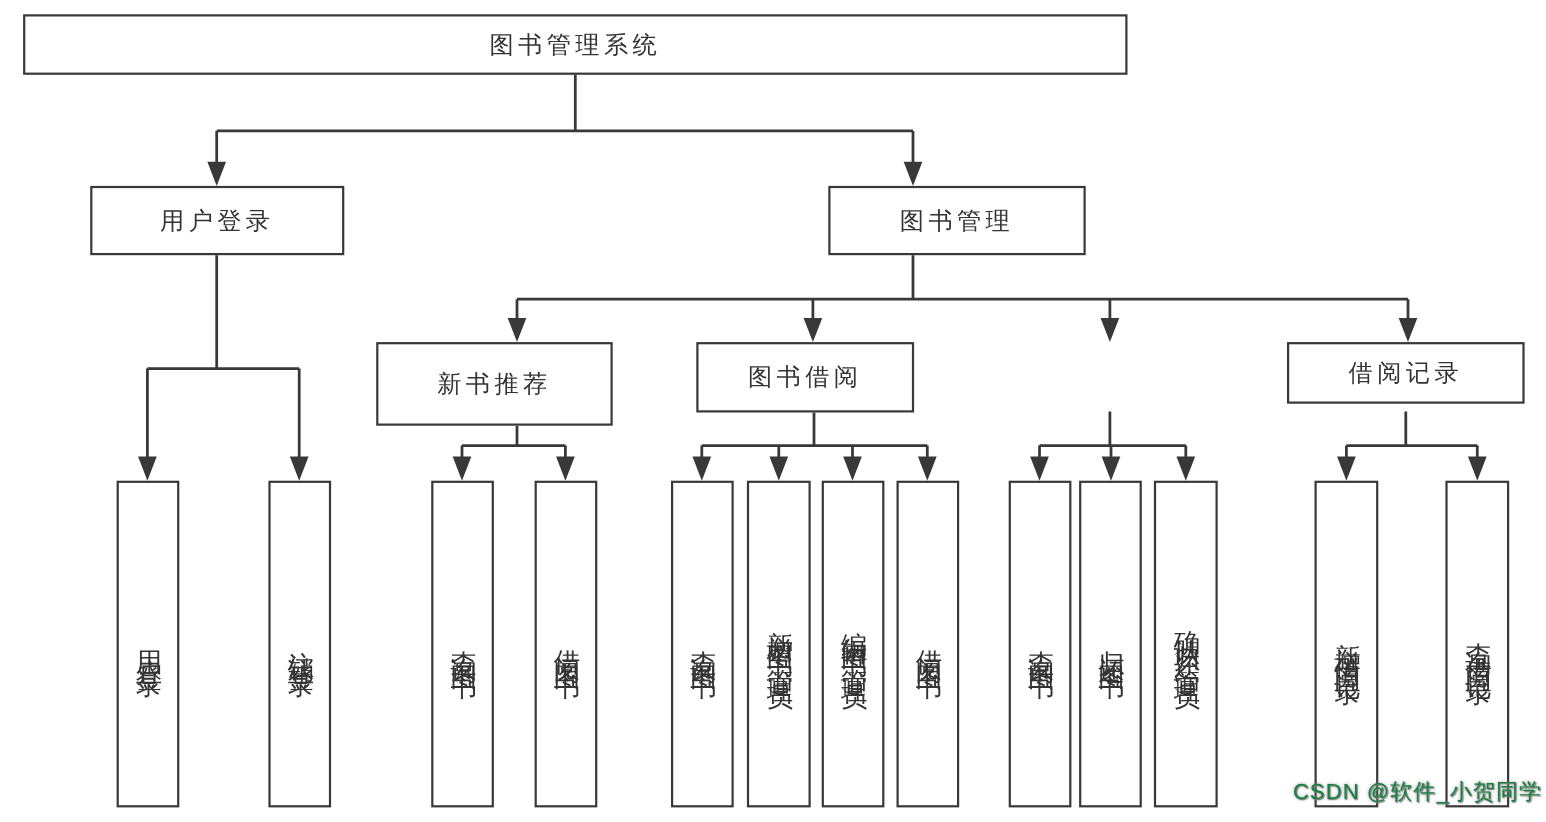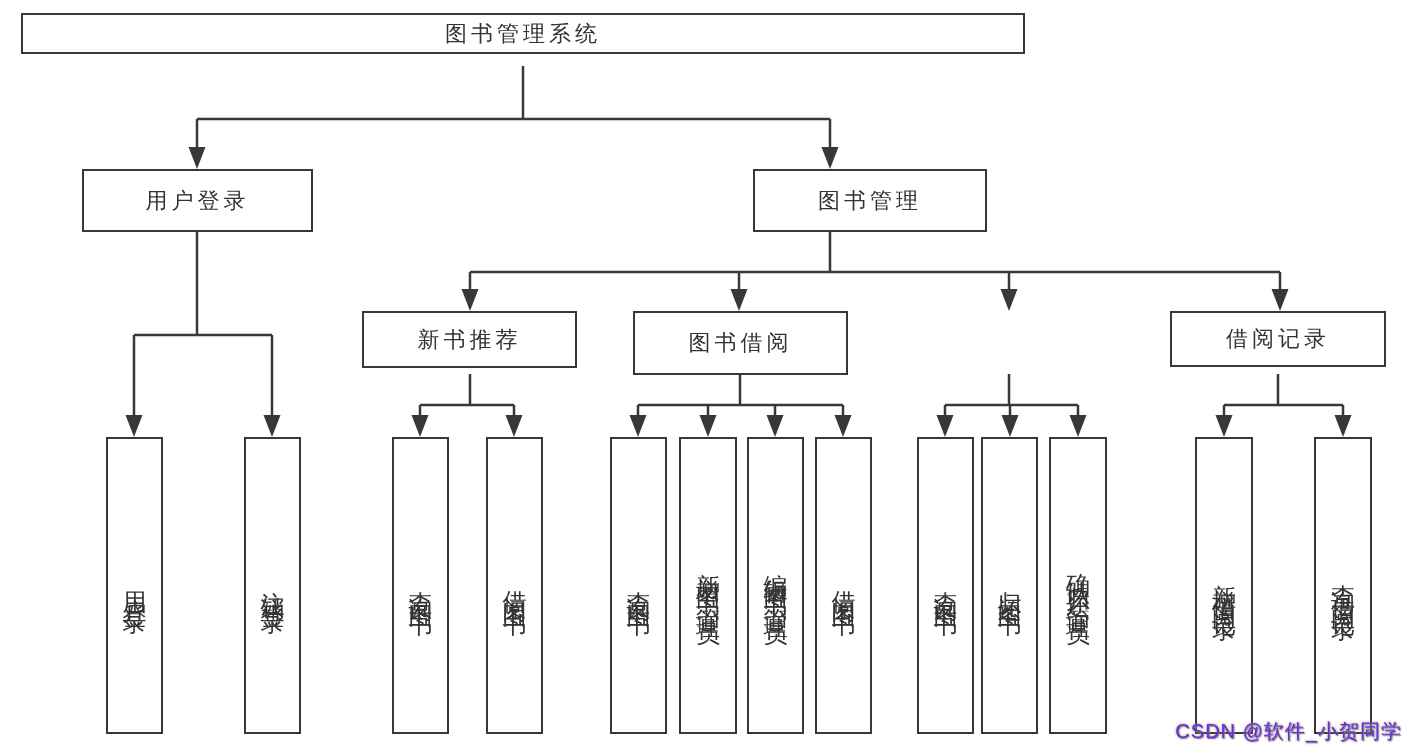--- a/index.html
+++ b/index.html
@@ -33,23 +33,23 @@
     text-orientation: mixed;
     font-size: 24px;
     letter-spacing: 7px;
     line-height: 1;
     color: #333333;
     white-space: nowrap;
   }
   .watermark {
     position: absolute;
     right: 3px;
-    bottom: 2px;
+    bottom: 14px;
     font-size: 20px;
-    color: #6d28d9;
+    color: #15803d;
     text-shadow: 0 0 3px #8c8c8c, 1px 1px 1px #777777;
     letter-spacing: 1px;
     white-space: nowrap;
   }
 </style>
 </head>
 <body>
 
 <div class="stage">
 
@@ -104,35 +104,35 @@
       <polygon points="766.5,415 783.5,415 775,437"></polygon>
       <polygon points="834.5,415 851.5,415 843,437"></polygon>
       <polygon points="936.5,415 953.5,415 945,437"></polygon>
       <polygon points="1001.5,415 1018.5,415 1010,437"></polygon>
       <polygon points="1069.5,415 1086.5,415 1078,437"></polygon>
       <polygon points="1215.5,415 1232.5,415 1224,437"></polygon>
       <polygon points="1334.5,415 1351.5,415 1343,437"></polygon>
     </g>
   </svg>
 
-  <div class="node" style="left:21px; top:13px; width:1004px; height:41px;">
+  <div class="node" style="left:21px; top:13px; width:1004px; height:55px;">
     <span class="h-label">图书管理系统</span>
   </div>
 
   <div class="node" style="left:82px; top:169px; width:231px; height:63px;">
     <span class="h-label">用户登录</span>
   </div>
   <div class="node" style="left:713px; top:169px; width:234px; height:63px;margin-left:40px;">
     <span class="h-label">图书管理</span>
   </div>
 
-  <div class="node" style="left:362px; top:311px; width:215px; height:57px;">
+  <div class="node" style="left:342px; top:311px; width:215px; height:76px;">
     <span class="h-label">新书推荐</span>
   </div>
-  <div class="node" style="left:633px; top:311px; width:215px; height:64px;">
+  <div class="node" style="left:633px; top:311px; width:198px; height:64px;">
     <span class="h-label">图书借阅</span>
   </div>
   <div class="node" style="left:1170px; top:311px; width:216px; height:56px;">
     <span class="h-label">借阅记录</span>
   </div>
 
   <div class="node" style="left:106px; top:437px; width:57px; height:297px;">
     <span class="v-label">用户登录</span>
   </div>
   <div class="node" style="left:244px; top:437px; width:57px; height:297px;">

